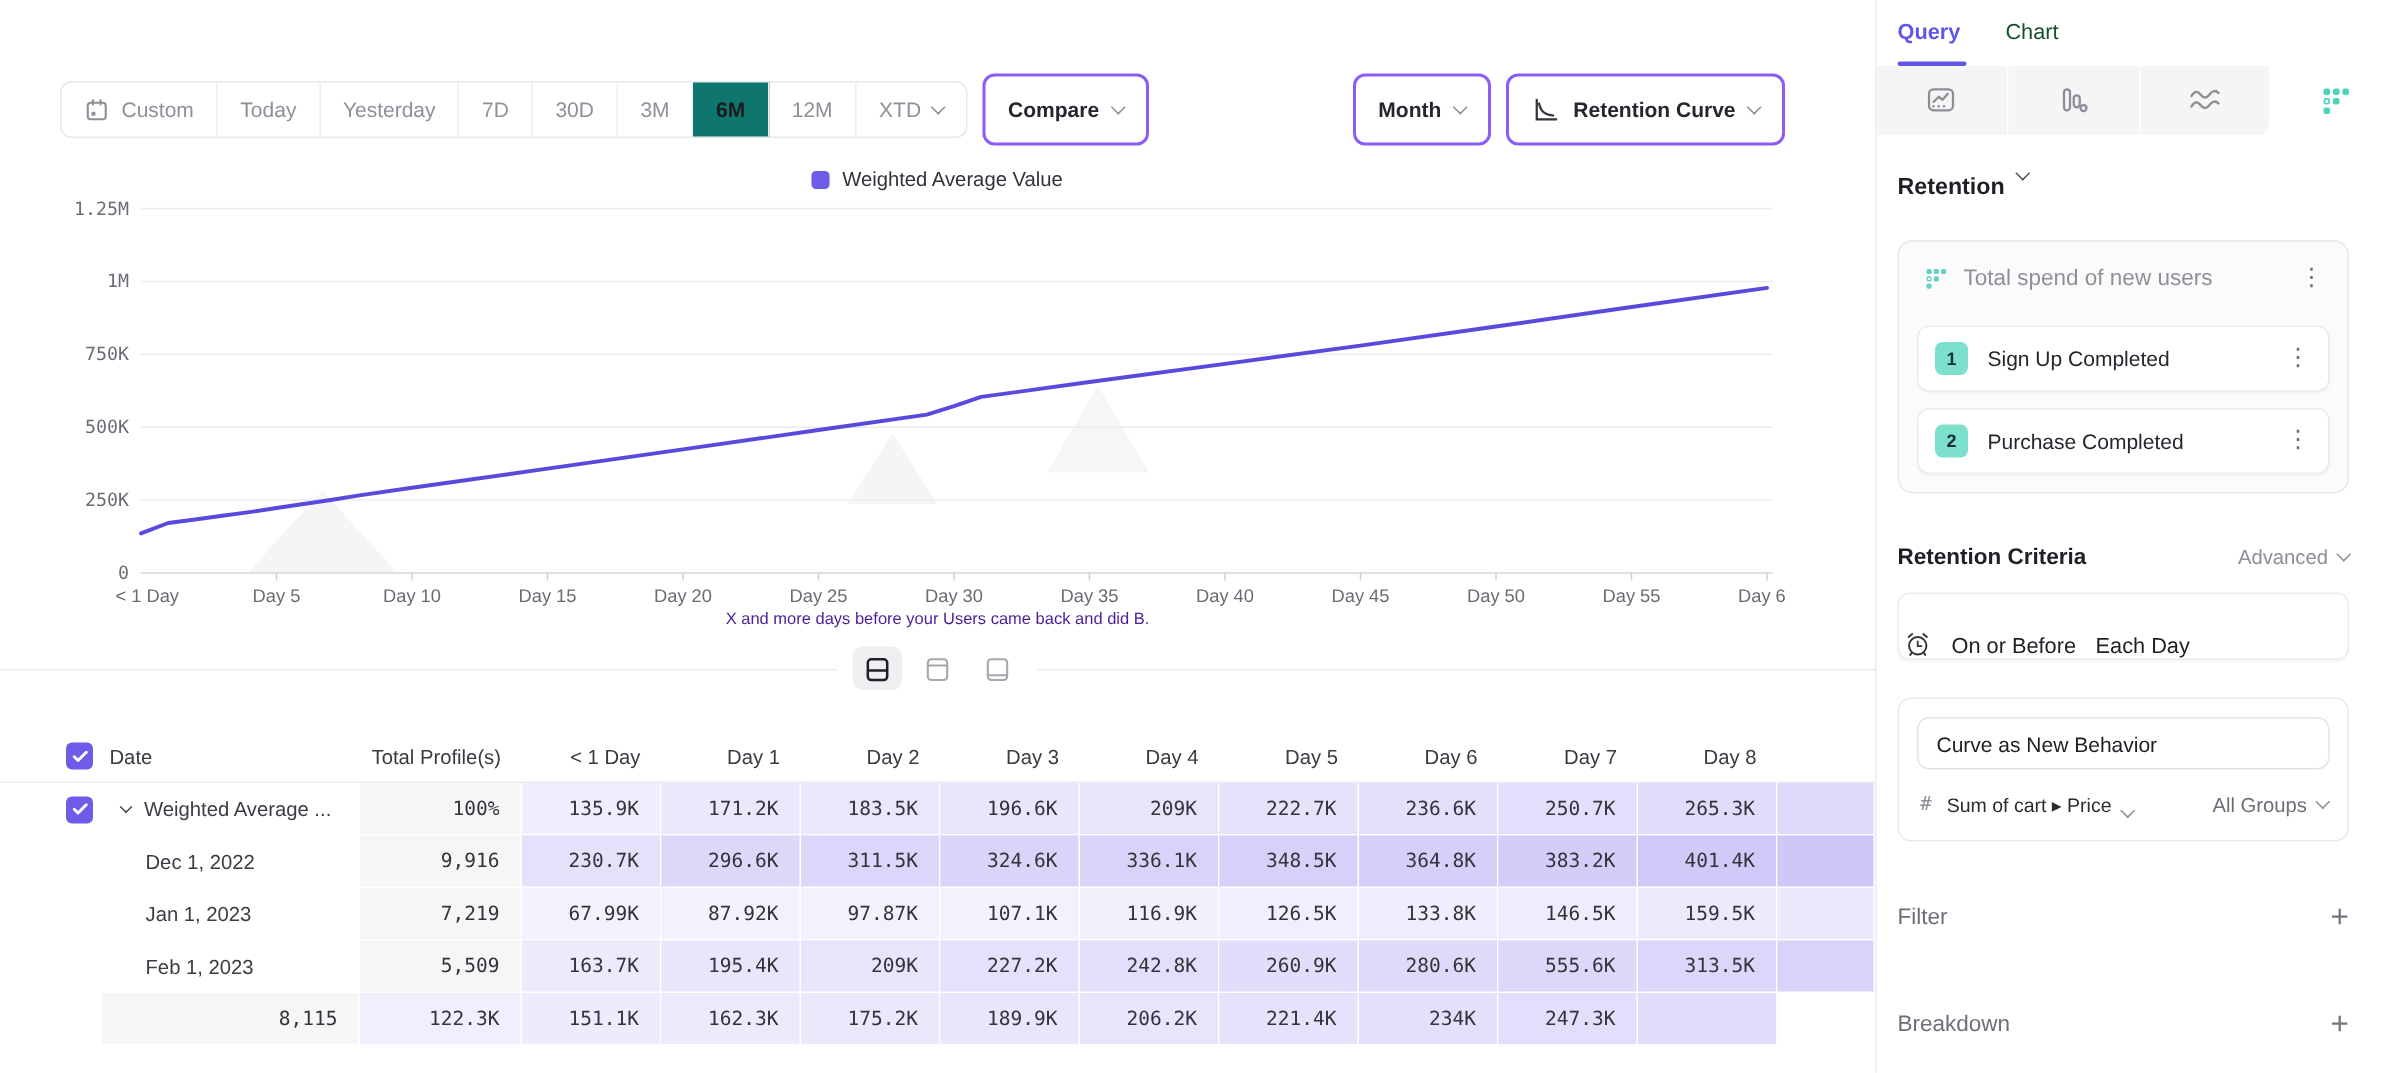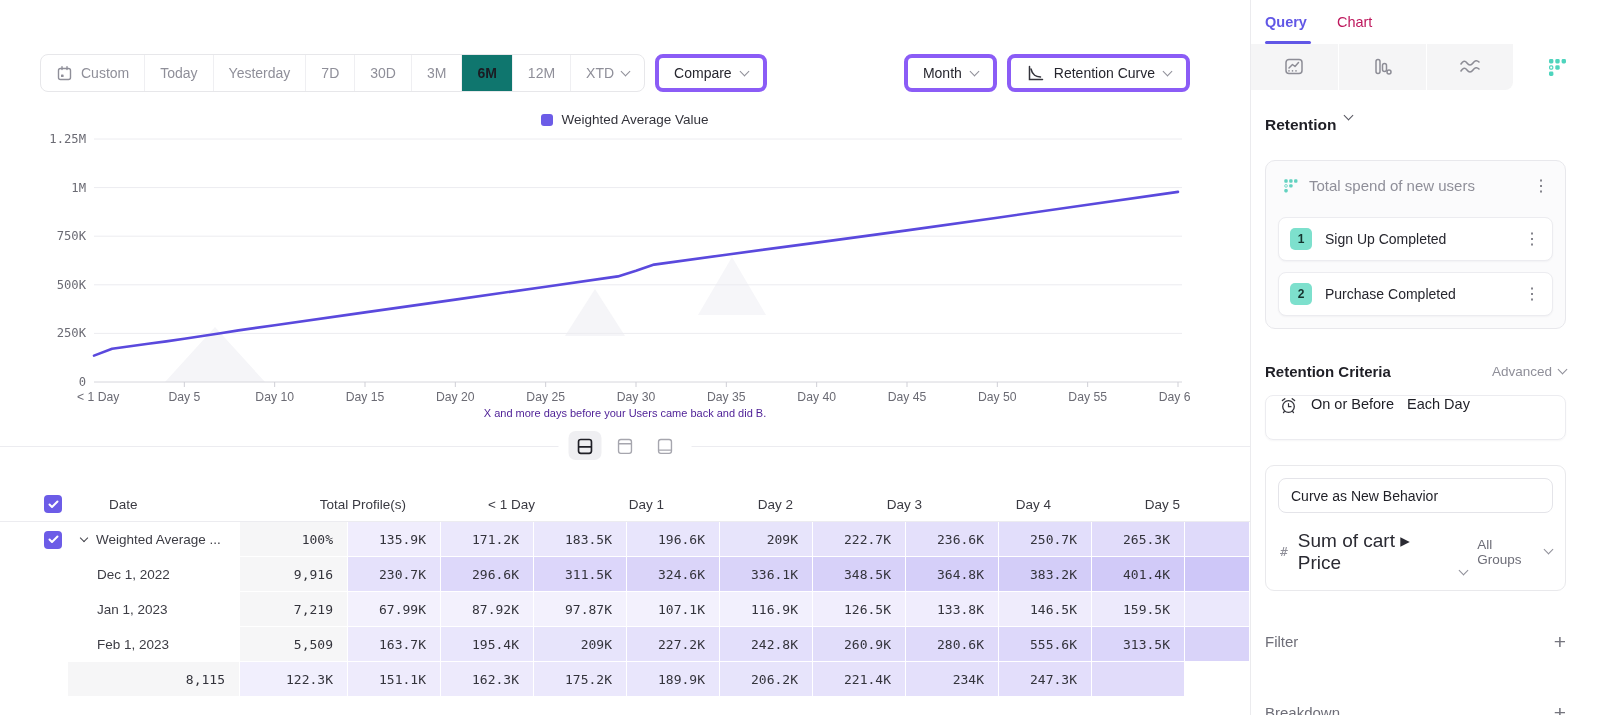--- a/index.html
+++ b/index.html
@@ -14,22 +14,22 @@
   .sidebar { position:absolute; left:1250px; top:0; width:350px; height:715px; background:#fff;
              border-left:1px solid #ebebee; }
 
   
   .toolbar { display:flex; align-items:center; margin:54px 60px 0 40px; height:38px; }
   .seg { display:flex; align-items:stretch; border:1px solid #e7e7ea; border-radius:8px; height:38px; background:#fff; }
   .seg-item { display:flex; align-items:center; gap:8px; padding:0 15px; font-size:14px; color:#8f8f99;
               border-right:1px solid #efeff2; cursor:pointer; white-space:nowrap; }
   .seg-item:last-child { border-right:none; }
   .seg-item.active { background:#0f766e; color:#1b1b22; font-weight:bold; }
-  .btn { display:flex; align-items:center; gap:9px; border:4px solid #8b5cf6; border-radius:8px; height:38px;
-         padding:0 15px; font-size:14px; color:#26262e; background:#fff; cursor:pointer; white-space:nowrap; }
+  .btn { display:flex; align-items:center; gap:9px; border:2px solid #8b5cf6; border-radius:8px; height:48px;
+         padding:0 15px; font-size:14px; color:#26262e; background:#fff; cursor:pointer; white-space:nowrap;font-weight:bold; }
   .gap10 { width:10px; } .spacer { flex:1; }
   .chev { width:7px; height:7px; border-right:1.6px solid #8f8f99; border-bottom:1.6px solid #8f8f99;
           transform:rotate(45deg); margin-top:-4px; flex:none; }
   .chev.dark { border-color:#55555e; }
 
   
   .legend { display:flex; justify-content:center; align-items:center; gap:8px; margin-top:20px;
             font-size:13.5px; color:#33333b; }
   .legend-swatch { width:12px; height:12px; border-radius:3px; }
   .chart-wrap { margin:2px 60px 0 30px; }
@@ -44,65 +44,65 @@
   .tg { width:33px; height:29px; border-radius:7px; display:flex; align-items:center; justify-content:center;
         background:#fff; cursor:pointer; }
   .tg.active { background:#efeff2; }
   .tg svg { display:block; }
 
   
   .table { margin-top:26px; }
   .grid { display:grid; grid-template-columns:68px 172px 108px repeat(9, 93px) 1fr; }
   .th { height:34px; display:flex; align-items:center; font-size:13.5px; color:#3a3a42; }
   .th.right { justify-content:flex-end; padding-right:14px; }
-  .thead { border-bottom:1px solid #ececf0;gap:36px; }
+  .thead { border-bottom:1px solid #ececf0; }
   .cell { height:35px; display:flex; align-items:center; }
   .num { justify-content:flex-end; padding-right:14px; font-family:"DejaVu Sans Mono",monospace; font-size:13px;
          color:#33333b; border-right:1px solid #fff; border-bottom:1px solid #fff; }
   .total-cell { background:#f6f6f7; }
   .date-cell { font-size:13.5px; color:#3c3c44; padding-left:29px; }
   .cb-cell { justify-content:flex-end; padding-right:6px; }
   .checkbox { width:18px; height:18px; border-radius:4px; background:#6c5ce7; display:flex; align-items:center;
               justify-content:center; cursor:pointer; }
   .row-chev { width:6px; height:6px; border-right:1.5px solid #44444c; border-bottom:1.5px solid #44444c;
               transform:rotate(45deg); margin:-3px 9px 0 1px; flex:none; }
   .wavg-label { overflow:hidden; text-overflow:ellipsis; white-space:nowrap; }
 
   
   .tabs { display:flex; gap:30px; padding:0 0 0 14px; height:44px; align-items:center; }
-  .tab { font-size:14.5px; color:#be185d; position:relative; height:100%; display:flex; align-items:center; cursor:pointer; }
+  .tab { font-size:14.5px; color:#14532d; position:relative; height:100%; display:flex; align-items:center; cursor:pointer; }
   .tab.active { color:#6157e6; font-weight:bold; }
   .tab.active::after { content:""; position:absolute; left:0; right:-4px; bottom:0; height:3px; background:#6157e6; border-radius:2px; }
   .icon-row { display:flex; height:46px; }
   .icon-cell { flex:1; display:flex; align-items:center; justify-content:center; background:#f5f5f6;
                border-right:1px solid #fff; cursor:pointer; }
   .icon-cell:nth-child(3) { border-right:none; border-radius:0 0 8px 0; }
   .icon-cell.selected { background:#fff; border-right:none; }
   .sb-content { padding:0 34px 0 14px; }
   .sb-heading { display:flex; align-items:flex-start; gap:9px; margin-top:26px; font-size:15.5px; font-weight:bold; color:#1f1f26; }
   .behavior-card { margin-top:26px; background:#fbfbfc; border:1px solid #e8e8ec; border-radius:10px; padding:12px; }
   .behavior-title { display:flex; align-items:center; gap:10px; padding:4px 2px 12px 4px; font-size:15px; color:#8f8f99; }
   .kebab { margin-left:auto; color:#6e6e78; font-size:16px; line-height:1; cursor:pointer; padding:0 2px; }
   .step { display:flex; align-items:center; gap:13px; background:#fff; border:1px solid #ececf0; border-radius:8px;
           height:44px; padding:0 10px 0 11px; box-shadow:0 1px 2px rgba(20,20,40,.04); margin-top:11px; cursor:pointer; }
   .step-badge { width:22px; height:22px; border-radius:5px; background:#7de0cd; color:#14332e; font-size:12px;
                 font-weight:bold; display:flex; align-items:center; justify-content:center; }
   .step-label { font-size:14px; color:#26262e; }
   .criteria-row { display:flex; align-items:center; margin-top:34px; }
   .criteria-label { font-size:15px; font-weight:bold; color:#1f1f26; }
   .advanced { margin-left:auto; display:flex; align-items:center; gap:7px; font-size:13.5px; color:#8f8f99; cursor:pointer; }
-  .timing-card { display:flex; align-items:flex-start; gap:13px; border:1px solid #ececf0; border-radius:8px; height:45px;
-                 padding:0 13px; margin-top:15px; box-shadow:0 1px 2px rgba(20,20,40,.04); cursor:pointer; }
+  .timing-card { display:flex; align-items:flex-end; gap:13px; border:1px solid #ececf0; border-radius:8px; height:45px;
+                 padding:0 3px; margin-top:15px; box-shadow:0 1px 2px rgba(20,20,40,.04); cursor:pointer; }
   .timing-text { font-size:14.5px; color:#1f1f26; }
   .metric-card { margin-top:25px; border:1px solid #e9e9ec; border-radius:9px; background:#fff; }
   .save-box { margin:12px; border:1px solid #e4e4e9; border-radius:8px; height:35px; display:flex; align-items:center;
               padding:0 12px; font-size:14px; color:#1f1f26; cursor:pointer; }
   .sum-row { display:flex; align-items:center; gap:10px; padding:4px 13px 16px 14px; }
   .hash { font-family:"DejaVu Sans Mono",monospace; font-size:13px; color:#8f8f99; }
-  .prop { font-size:19px; color:#2a2a32; cursor:pointer; display:flex; align-items:flex-end; gap:7px; }
+  .prop { font-size:13px; color:#2a2a32; cursor:pointer; display:flex; align-items:flex-end; gap:7px; }
   .all-groups { margin-left:auto; display:flex; align-items:center; gap:7px; font-size:13.5px; color:#6e6e78; cursor:pointer; }
   .add-row { display:flex; align-items:center; margin-top:0; }
   .add-label { font-size:15px; color:#6e6e78; }
   .plus { margin-left:auto; color:#75757e; font-size:21px; font-weight:300; line-height:1; cursor:pointer; }
   .mt-filter { margin-top:40px; } .mt-breakdown { margin-top:50px; }
 </style>
 </head>
 <body>
 
 <div class="main">

